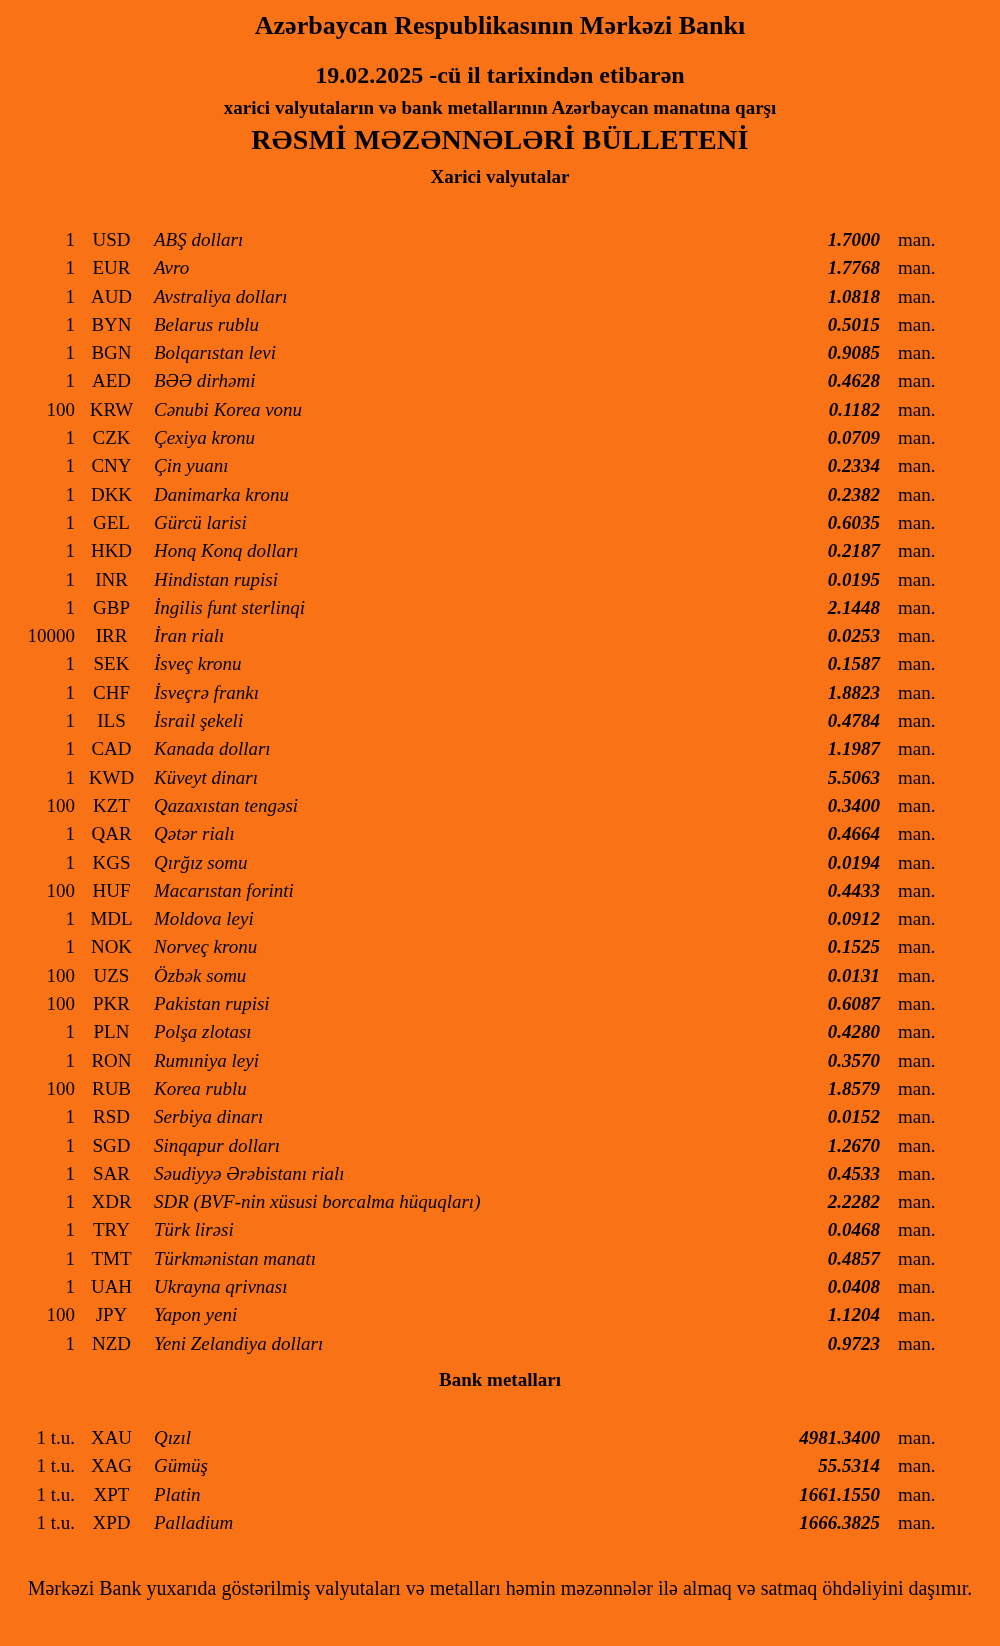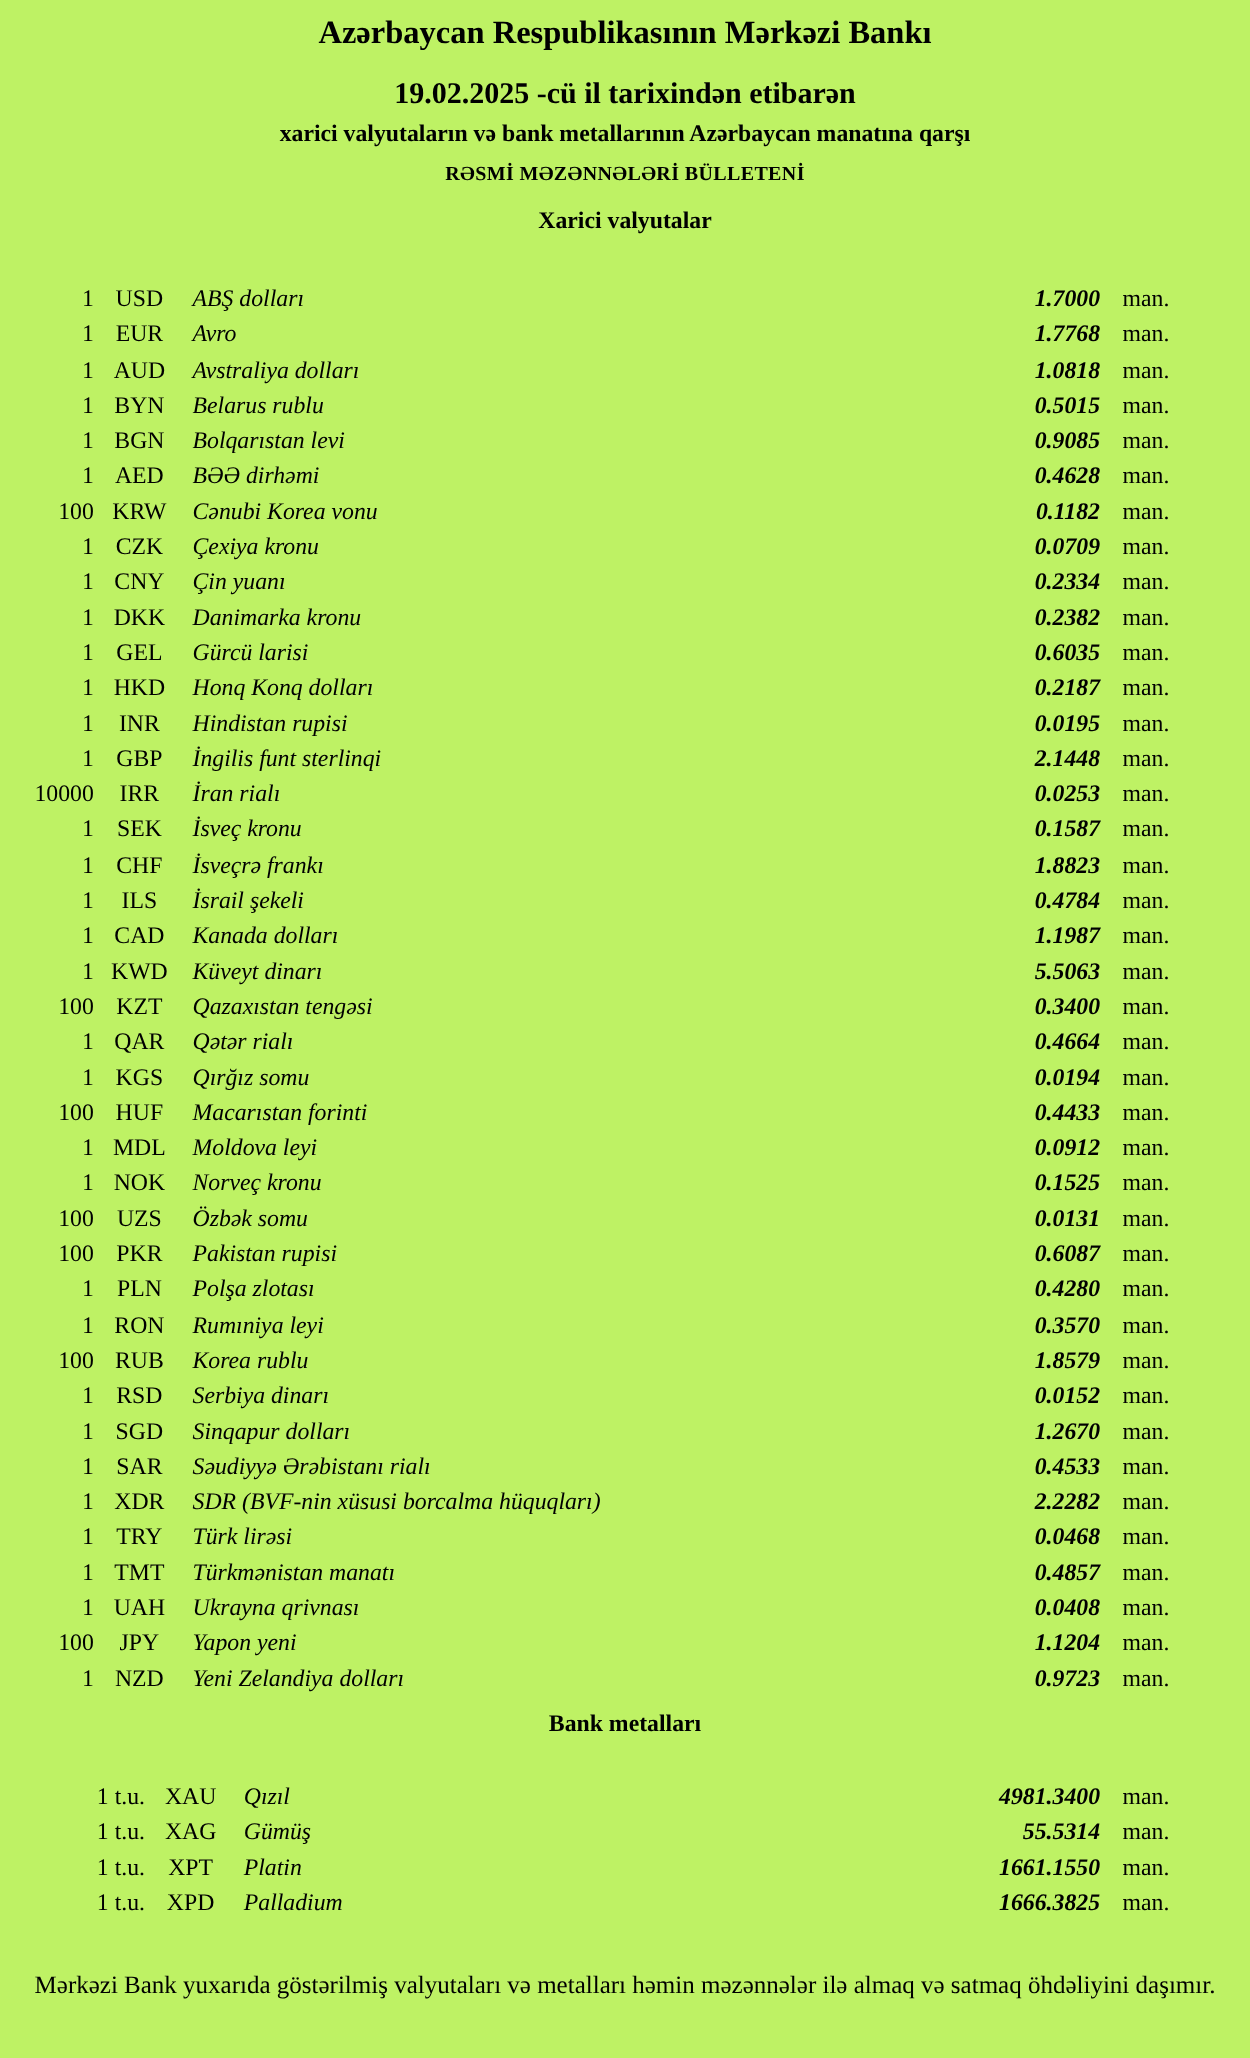--- a/index.html
+++ b/index.html
@@ -6,21 +6,21 @@
     margin: 0;
     padding: 0;
     background: #ffffff;
     color: #000000;
     font-family: "Liberation Serif", "DejaVu Serif", serif;
   }
   .page {
     position: relative;
     width: 1000px;
     height: 1646px;
-    background: #bef264;
+    background: #f97316;
     overflow: hidden;
   }
   .center-line {
     text-align: center;
     font-weight: bold;
   }
   .doc-title {
     padding-top: 10px;
     font-size: 26px;
     line-height: 31px;
@@ -30,35 +30,35 @@
     font-size: 24px;
     line-height: 24px;
   }
   .subject-line {
     margin-top: 9px;
     font-size: 19px;
     line-height: 24px;
   }
   .bulletin-title {
     margin-top: 7px;
-    font-size: 16px;
+    font-size: 28px;
     line-height: 26px;
     letter-spacing: 0.3px;
   }
   .section-title {
     text-align: center;
     font-weight: bold;
     font-size: 19px;
     line-height: 24px;
   }
   .section-title.currencies { margin-top: 12px; }
   .section-title.metals     { margin-top: 37px; }
 
   .rate-table { margin-top: 10px; }
-  .rate-table.metals { margin-top: 5px; padding-left: 41px; }
+  .rate-table.metals { margin-top: 5px; }
 
   .row {
     display: grid;
     grid-template-columns: 75px 73px 1fr 190px 52px;
     padding-right: 50px;
     font-size: 19px;
     height: 28.3px;
     line-height: 28.3px;
     align-items: baseline;
     white-space: nowrap;

